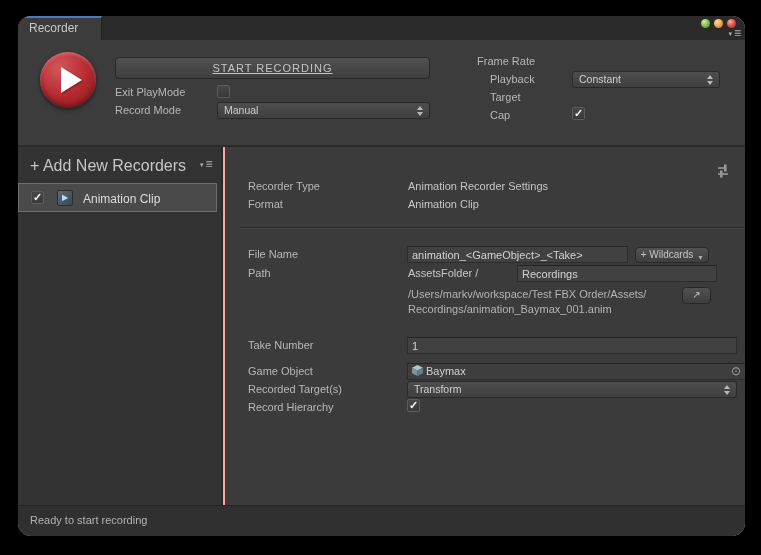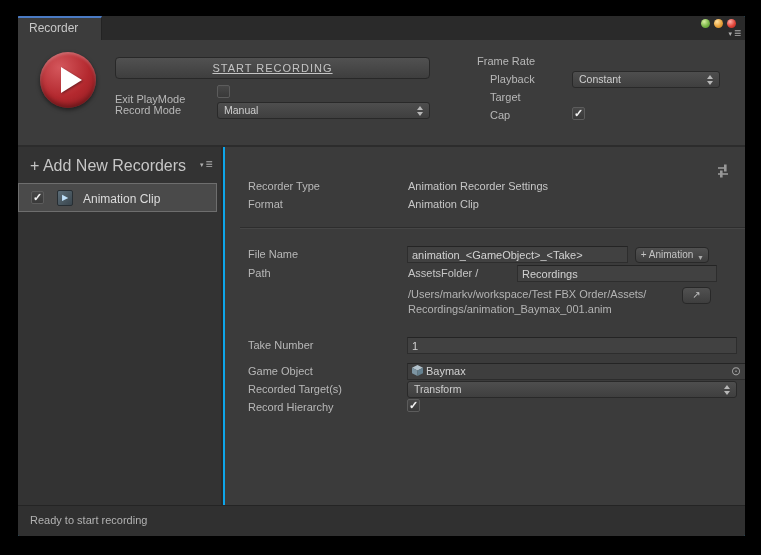--- a/index.html
+++ b/index.html
@@ -1,21 +1,21 @@
 <!DOCTYPE html>
 <html><head>
 <meta charset="utf-8">
 <style>
   * { margin:0; padding:0; box-sizing:border-box; }
   html,body { background:#000; }
   body { font-family:"Liberation Sans", sans-serif; }
   #stage { position:relative; width:761px; height:555px; background:#000; overflow:hidden; }
 
   #window { position:absolute; left:18px; top:16px; width:727px; height:520px;
-            background:#0ea5e9; border-radius:1px; overflow:hidden; }
+            background:#fca5a5; border-radius:13px; overflow:hidden; }
 
   
   .titlebar { position:absolute; left:0; top:0; width:100%; height:24px; background:#2a2a2a; }
   .tab { position:absolute; left:0; top:0; width:84px; height:24px; background:#3c3c3c;
          border-top:2px solid #4a7ac3; border-right:1px solid #232323;
          color:#c8c8c8; font-size:12px; line-height:21px; padding-left:11px; }
   .lights { position:absolute; right:9px; top:3px; display:flex; gap:4px; }
   .light { width:9px; height:9px; border-radius:50%; }
   .light.green  { background:radial-gradient(circle at 35% 30%, #d8f0a0, #7ab648 55%, #4c8a28); }
   .light.yellow { background:radial-gradient(circle at 35% 30%, #ffe0a0, #e8a23c 55%, #b8761c); }
@@ -115,21 +115,21 @@
       </div>
     </div>
 
     <div class="toolbar">
       <div class="rec-circle">
         <div class="rec-tri"></div>
       </div>
 
       <div class="btn start-btn">START RECORDING</div>
 
-      <div class="lbl" style="left:97px; top:53px;">Exit PlayMode</div>
+      <div class="lbl" style="left:97px; top:46px;">Exit PlayMode</div>
       <div class="checkbox" style="left:199px; top:45px;"></div>
 
       <div class="lbl" style="left:97px; top:64px;">Record Mode</div>
       <div class="dropdown" style="left:199px; top:62px; width:213px;">
         <span>Manual</span>
         <span class="dd-arrows"></span>
       </div>
 
       <div class="lbl" style="left:459px; top:15px;">Frame Rate</div>
 
@@ -173,21 +173,21 @@
         <div class="val" style="left:183px; top:33px;">Animation Recorder Settings</div>
 
         <div class="lbl" style="left:23px; top:51px;">Format</div>
         <div class="val" style="left:183px; top:51px;">Animation Clip</div>
 
         <div class="separator"></div>
 
         <div class="lbl" style="left:23px; top:101px;">File Name</div>
         <input class="textfield" style="left: 182px; top: 99px; width: 221px;" value="animation_&lt;GameObject&gt;_&lt;Take&gt;">
         <div class="btn wildcards-btn">
-          <span>+ Animation</span>
+          <span>+ Wildcards</span>
           <span class="wc-arrow">▼</span>
         </div>
 
         <div class="lbl" style="left:23px; top:120px;">Path</div>
         <div class="val" style="left:183px; top:120px;">AssetsFolder /</div>
         <input class="textfield" style="left: 292px; top: 118px; width: 200px;" value="Recordings">
 
         <div class="path-display">/Users/markv/workspace/Test FBX Order/Assets/Recordings/animation_Baymax_001.anim</div>
         <div class="btn open-btn">↗</div>
 

